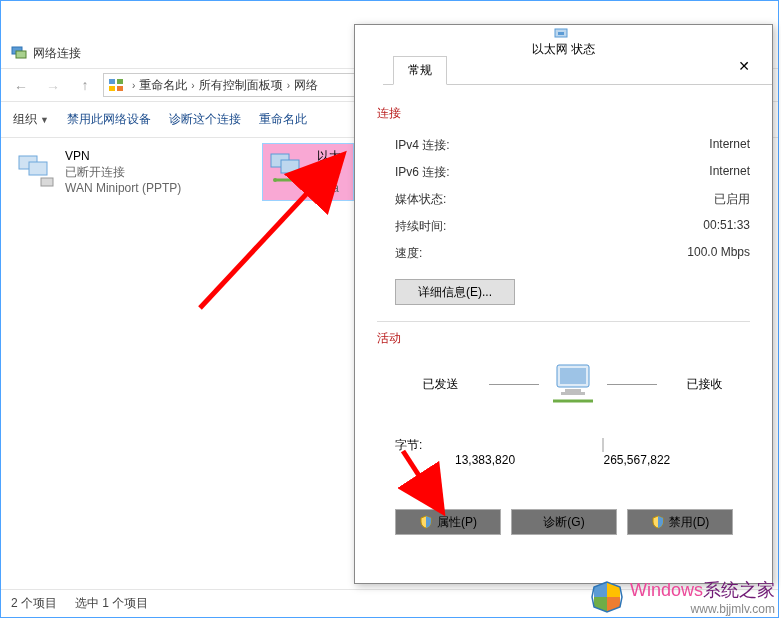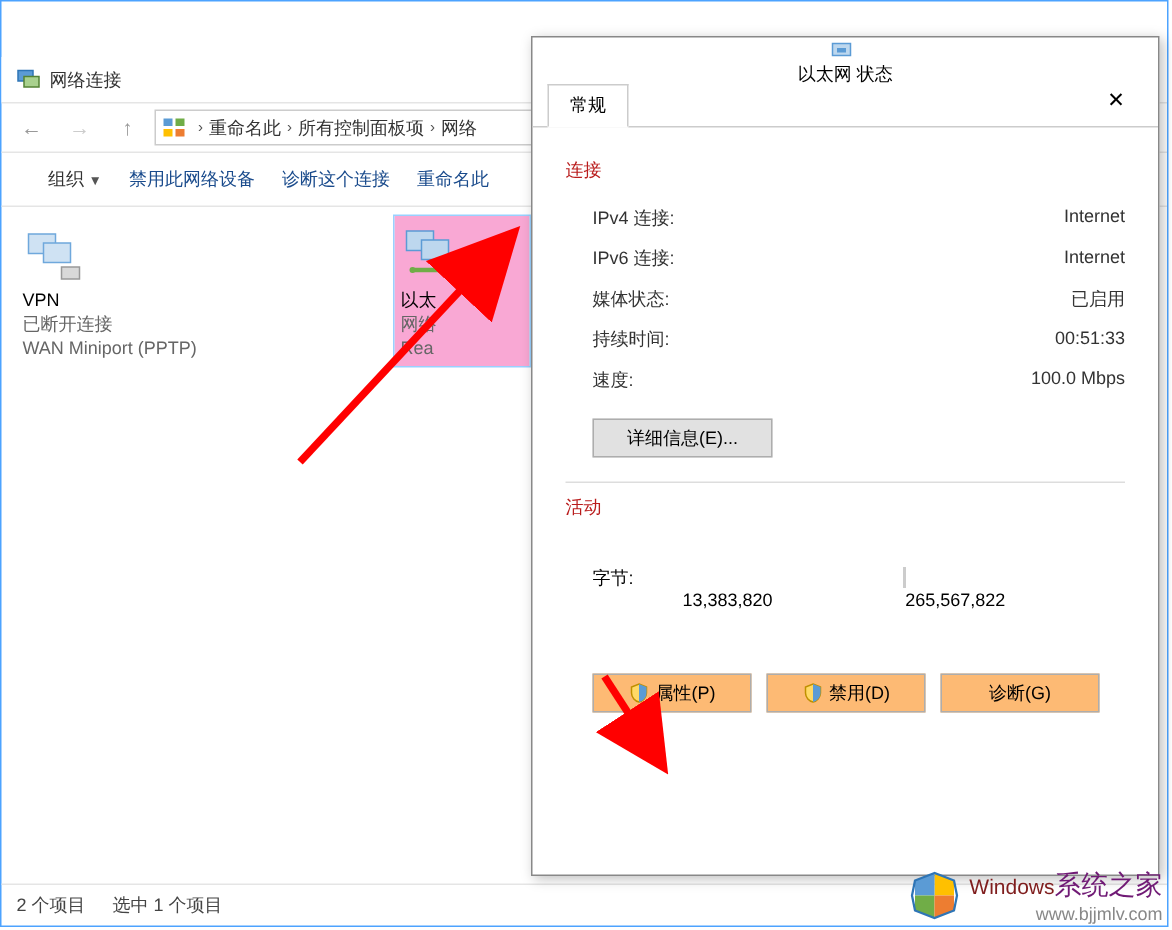--- a/index.html
+++ b/index.html
@@ -15,71 +15,71 @@
 
 .navbar { height: 34px; display: flex; align-items: center; border-top: 1px solid #e5e5e5; border-bottom: 1px solid #e5e5e5; padding: 0 6px; gap:4px;}
 .navarrow { width: 28px; height: 28px; display: flex; align-items: center; justify-content: center; color: #999; font-size:14px;}
 .addrbox { flex: 1; height: 24px; border: 1px solid #ccc; display: flex; align-items: center; padding: 0 4px; font-size: 12px; }
 .addrbox .sep { margin: 0 4px; color: #555; font-size:10px;}
 .addrbox .crumb { color: #333; }
 .addr-icon{width:16px;height:16px;margin-right:4px;display:flex;align-items:center;justify-content:center;}
 
 .toolbar { height: 36px; display: flex; align-items: center; padding: 0 12px; gap: 18px; border-bottom: 1px solid #e5e5e5; font-size: 12px; }
 .toolbar .tbitem { color: #1a4b8c; }
-.toolbar .tbitem.org { color: #333; margin-left: 19px; }
+.toolbar .tbitem.org { color: #333; }
 .tbitem .dd{font-size:9px;margin-left:3px;color:#555;}
 
 .content { position: relative; padding: 8px; height: calc(100% - 130px); }
-.netitem { display: flex; align-items: flex-start; width: 240px; padding: 4px; position:absolute;flex-direction:column;}
+.netitem { display: flex; align-items: flex-start; width: 240px; padding: 4px; position:absolute;}
 .netitem.sel { background: #f9a8d4; outline:1px solid #99d1ff;}
 .netico { width: 44px; height: 44px; margin-right: 6px; display:flex;align-items:center;justify-content:center;}
 .netlabels { font-size: 12px; line-height: 16px; }
 .netlabels .l1 { color: #000; }
 .netlabels .l2 { color: #666; }
 .netlabels .l3 { color: #666; }
 
 .statusbar { position: absolute; bottom: 0; left: 0; right: 0; height: 28px; display: flex; align-items: center; padding: 1px 10px; gap: 18px; font-size: 12px; color: #444; border-top: 1px solid #e5e5e5; }
 
 
 .dialog { position: absolute; left: 354px; top: 24px; width: 419px; height: 560px; background: #fff; border: 1px solid #888; box-shadow: 2px 2px 8px rgba(0,0,0,0.25); }
 .dlg-titlebar { height: 32px; display: flex; align-items: center; padding: 0 8px; flex-direction: column; }
 .dlg-titlebar .icon{width:16px;height:16px;margin-right:6px;display:flex;align-items:center;justify-content:center;}
 .dlg-titlebar .dtitle { font-size: 12px; }
 .dlg-close { margin-left: auto; width: 40px; height: 28px; display: flex; align-items: center; justify-content: center; font-size: 14px; }
-.tabs { height: 28px; display: flex; align-items: flex-end; padding: 0 10px; border-bottom: 1px solid #ccc; }
+.tabs { height: 28px; display: flex; align-items: flex-end; padding: 0 10px; border-bottom: 1px solid #ccc; margin-left: 28px; }
 .tab { padding: 5px 14px; border: 1px solid #ccc; border-bottom: 1px solid #fff; background: #fff; font-size: 12px; position:relative; top:1px;}
 .dlg-body { padding: 14px 22px; font-size: 12px; }
 .section-h { margin: 6px 0 10px; color:#b91c1c; font-size:12px;}
 .row { display: flex; justify-content: space-between; padding: 5px 0 5px 18px; }
 .row .k { color: #333; }
 .row .v { color: #333; }
 .details-btn { margin: 12px 0 0 18px; width: 120px; height: 26px; border: 1px solid #adadad; background: #e1e1e1; font-size: 12px; }
 .hr { height: 1px; background: #ddd; margin: 16px 0 8px; }
 
 .activity-row{display:flex;align-items:center;justify-content:center;gap:8px;margin:14px 0 8px 18px;}
 .act-label{width:80px;text-align:center;}
 .act-line{width:50px;height:1px;background:#999;}
 .act-comp{width:52px;height:46px;display:flex;align-items:center;justify-content:center;}
 
 .bytes-row{display:flex;align-items:center;margin:16px 0 0 18px;}
 .bytes-row .bk{width:60px;}
 .bytes-row .bv{flex:1;text-align:left;margin-top:30px;}
 .bytes-row .bsep{width:2px;height:14px;background:#ccc;}
 
 .dlg-buttons{display:flex;gap:10px;margin:42px 0 0 18px;}
-.dlg-btn{width:106px;height:26px;border:1px solid #adadad;background:#fdba74;font-size:12px;display:flex;align-items:center;justify-content:center;gap:4px;}
+.dlg-btn{width:106px;height:26px;border:1px solid #adadad;background:#737373;font-size:12px;display:flex;align-items:center;justify-content:center;gap:4px;}
 .shield{width:14px;height:14px;}
 
 
 .arrow1{position:absolute;left:190px;top:148px;width:180px;height:170px;pointer-events:none;}
 .arrow2{position:absolute;left:395px;top:443px;width:60px;height:80px;pointer-events:none;}
 
 
 .watermark{position:absolute;right:6px;bottom:4px;display:flex;align-items:center;gap:6px;font-size:12px;color:#666;}
-.watermark .big{font-size:14px;color:#7f1d1d;font-weight:400;}
+.watermark .big{font-size:18px;color:#ec4899;font-weight:400;}
 .watermark .cn{font-size:18px;color:#701a75;}
 .wlogo{width:34px;height:34px;}
 </style>
 </head>
 <body>
 
 <div class="explorer">
   <div class="titlebar">
     <span class="icon">
       <svg width="16" height="16" viewBox="0 0 16 16">
@@ -210,45 +210,60 @@
     <div class="row">
         <span class="k">速度:</span>
         <span class="v">100.0 Mbps</span>
       </div>
     <button class="details-btn">详细信息(E)...</button>
 
     <div class="hr"></div>
 
     <div class="section-h">活动</div>
 
+    <div class="activity-row">
+      <span class="act-label">已发送</span>
+      <span class="act-line"></span>
+      <span class="act-comp">
+        <svg width="52" height="46" viewBox="0 0 52 46">
+            <rect x="10" y="4" width="32" height="22" rx="2" fill="#deebf7" stroke="#5b9bd5"></rect>
+            <rect x="13" y="7" width="26" height="16" fill="#9dc3e6"></rect>
+            <rect x="18" y="28" width="16" height="3" fill="#bfbfbf"></rect>
+            <rect x="14" y="31" width="24" height="3" fill="#bfbfbf"></rect>
+            <path d="M6 40 L46 40" stroke="#70ad47" stroke-width="3"></path>
+          </svg>
+      </span>
+      <span class="act-line"></span>
+      <span class="act-label">已接收</span>
+    </div>
 
     <div class="bytes-row">
       <span class="bk">字节:</span>
       <span class="bv">13,383,820</span>
       <span class="bsep"></span>
       <span class="bv">265,567,822</span>
     </div>
 
     <div class="dlg-buttons">
       <button class="dlg-btn">
         <svg class="shield" viewBox="0 0 14 14">
             <path d="M7 1 L12 3 V7 C12 10 9.5 12.5 7 13 C4.5 12.5 2 10 2 7 V3 Z" fill="#ffd966" stroke="#bf9000"></path>
             <path d="M7 1 L12 3 V7 C12 10 9.5 12.5 7 13 V1 Z" fill="#5b9bd5"></path>
           </svg>
         <span>属性(P)</span>
       </button>
       <button class="dlg-btn">
+        <span>诊断(G)</span>
+      </button>
+      <button class="dlg-btn">
         <svg class="shield" viewBox="0 0 14 14">
             <path d="M7 1 L12 3 V7 C12 10 9.5 12.5 7 13 C4.5 12.5 2 10 2 7 V3 Z" fill="#ffd966" stroke="#bf9000"></path>
             <path d="M7 1 L12 3 V7 C12 10 9.5 12.5 7 13 V1 Z" fill="#5b9bd5"></path>
           </svg>
         <span>禁用(D)</span>
-      </button>
-      <button class="dlg-btn">
-        <span>诊断(G)</span>
       </button>
     </div>
   </div>
 </div>
 
 <svg class="arrow2" viewBox="0 0 60 80">
   <defs>
       <marker id="ah2" markerWidth="10" markerHeight="10" refX="8" refY="5" orient="auto">
         <path d="M0,0 L10,5 L0,10 Z" fill="#ff0000"></path>
       </marker>

